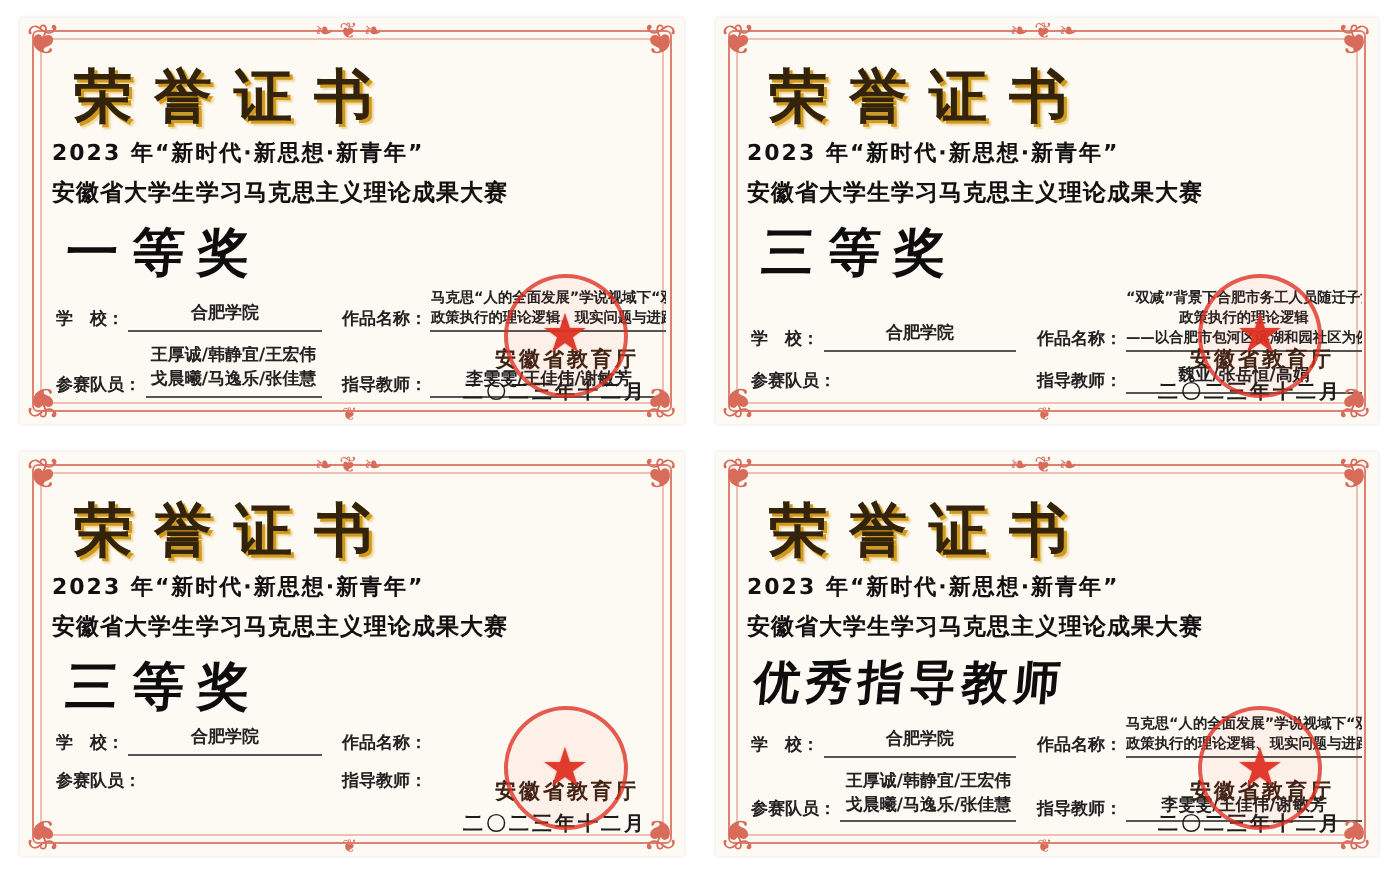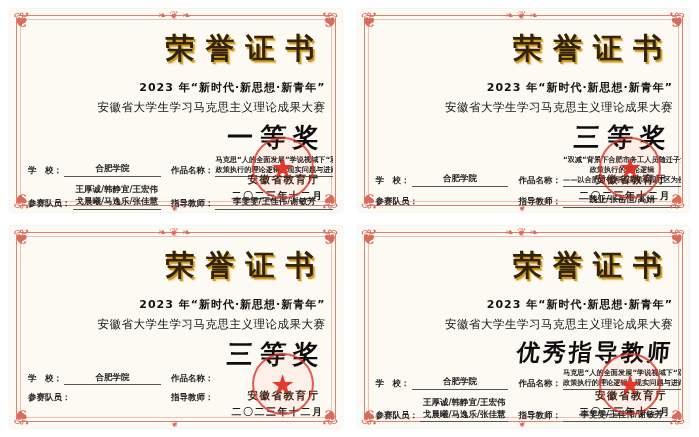--- a/index.html
+++ b/index.html
@@ -24,30 +24,30 @@
   .corner.tl { top:1px; left:3px; }
   .corner.tr { top:1px; right:3px; transform:scaleX(-1); }
   .corner.bl { bottom:1px; left:3px; transform:scaleY(-1); }
   .corner.br { bottom:1px; right:3px; transform:scale(-1,-1); }
   .orn-top { position:absolute; top:0px; left:50%; transform:translateX(-50%);
     color:#d96b5b; font-size:11px; letter-spacing:3px; z-index:2; }
   .orn-bottom { position:absolute; bottom:-1px; left:50%; transform:translateX(-50%);
     color:#d96b5b; font-size:9px; letter-spacing:2px; z-index:2; }
   .content {
     position:absolute; inset:11px 16px 8px 16px;
-    display:flex; flex-direction:column; align-items:flex-end; z-index:1;
+    display:flex; flex-direction:column; align-items:flex-start; z-index:1;
   }
   .title {
     margin-top:9px; font-family:"DejaVu Serif","Liberation Serif",serif;
     font-weight:bold; font-size:29px; letter-spacing:11px; padding-left:11px;
     color:#33230a; text-shadow:1.5px 1.5px 0 #cf9a1d, 2.5px 2.5px 1px rgba(227,184,79,.55);
     white-space:nowrap;
   }
-  .sub1 { margin-top:11px; font-size:11px; font-weight:bold; color:#111; letter-spacing:1px; white-space:nowrap; }
-  .sub2 { margin-top:5px; font-size:11.5px; font-weight:normal; color:#111; letter-spacing:0.5px; white-space:nowrap; }
+  .sub1 { font-size:11px; font-weight:bold; color:#111; letter-spacing:1px; white-space:nowrap; }
+  .sub2 { margin-top:5px; font-size:11.5px; font-weight:bold; color:#111; letter-spacing:0.5px; white-space:nowrap; }
   .award {
     margin-top:5px; font-family:"DejaVu Serif","Liberation Serif",serif;
     font-weight:bold; font-size:26px; letter-spacing:7px; padding-left:7px;
     color:#0d0d0d; transform:skewX(-5deg); white-space:nowrap;
   }
   .cert:nth-child(4) .award { font-size:23px; letter-spacing:3px; padding-left:3px; }
   .fields {
     margin-top:auto; margin-bottom:23px; width:100%;
     display:grid; grid-template-columns:45% 55%; column-gap:10px; row-gap:7px;
     padding:0 2px;

